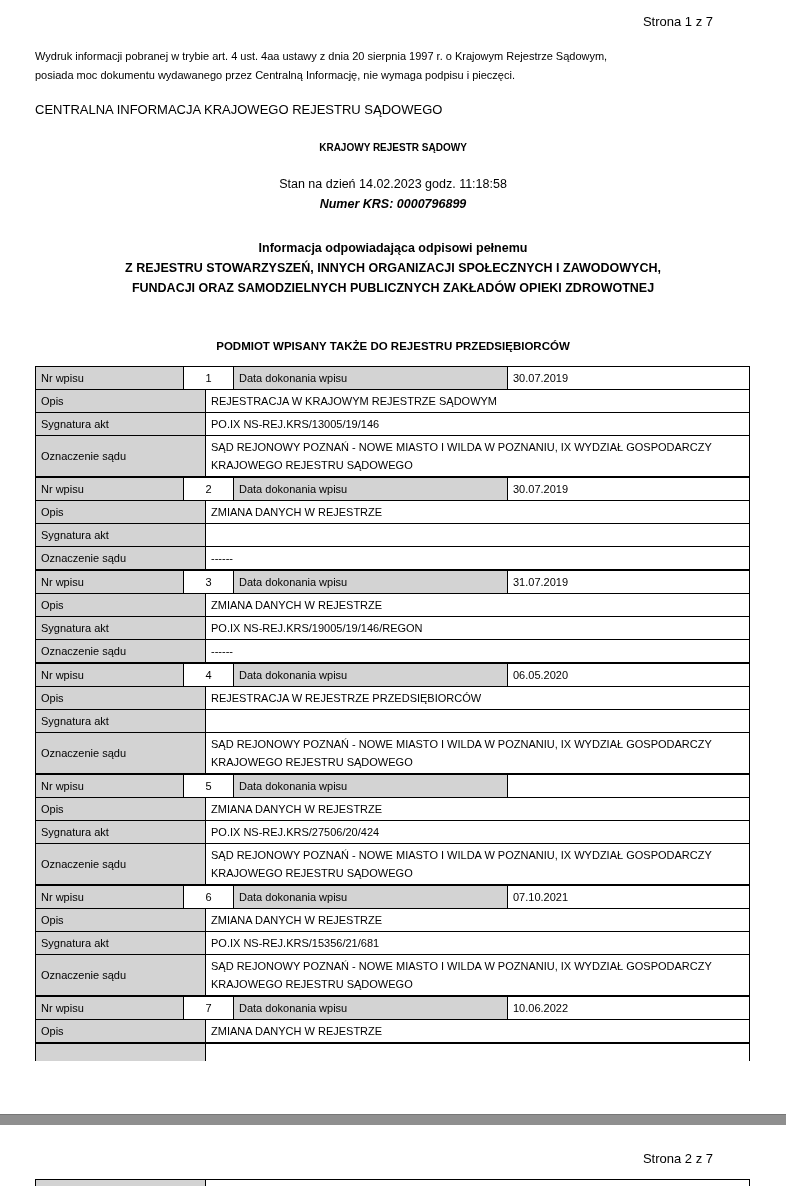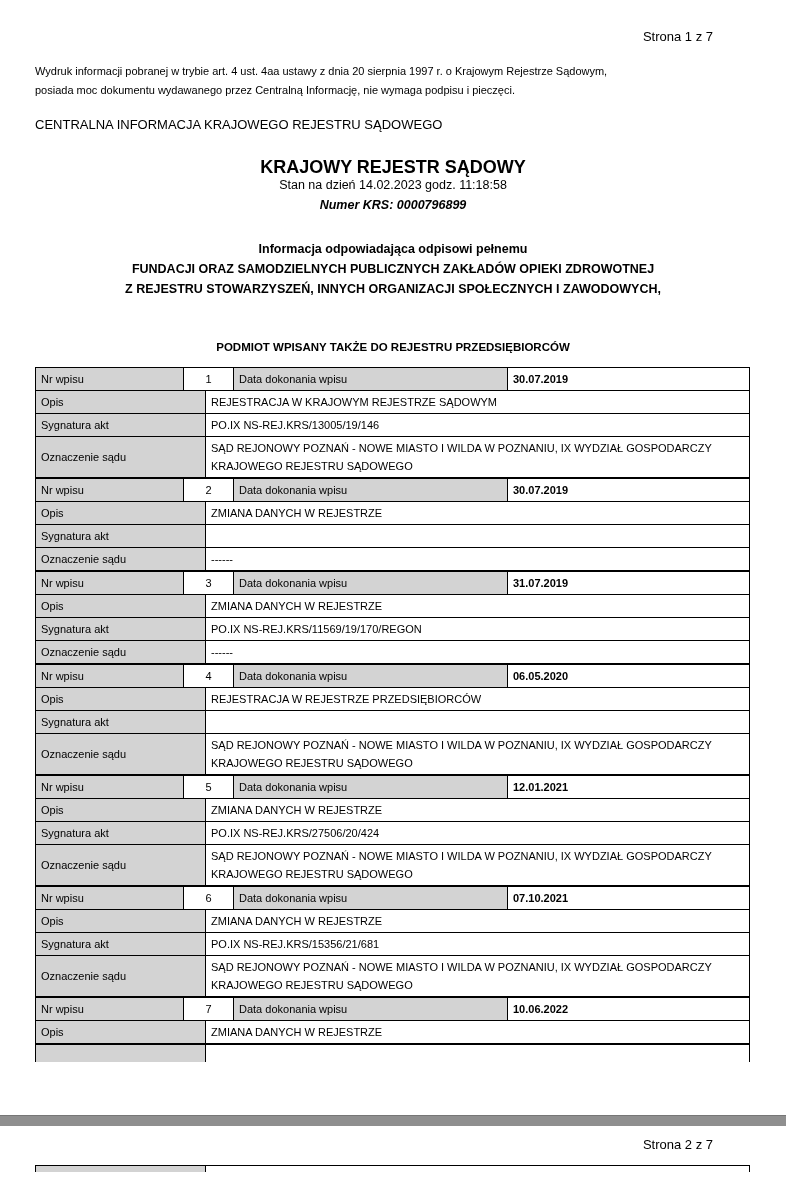--- a/index.html
+++ b/index.html
@@ -6,57 +6,57 @@
   html, body { background: #ffffff; }
   body {
     width: 786px; height: 1190px; overflow: hidden;
     font-family: "Liberation Sans", sans-serif;
     color: #000;
   }
   .page-label {
     text-align: right; padding-right: 73px;
     font-size: 13px; line-height: 14px;
   }
-  .p1-label { padding-top: 30px; }
+  .p1-label { padding-top: 15px; }
   .intro {
     margin: 18px 36px 0 35px;
     font-size: 11px; line-height: 19px;
   }
   .org-name { margin: 17px 35px 0 35px; font-size: 13px; }
-  .registry-title { margin-top: 25px; text-align: center; font-size: 18px; font-weight: bold; }
-  .state-line { text-align: center; font-size: 12.5px; line-height: 15px; }
+  .registry-title { margin-top: 25px; text-align: center; font-size: 10px; font-weight: bold; }
+  .state-line { margin-top: 24px; text-align: center; font-size: 12.5px; line-height: 15px; }
   .krs-line { margin-top: 5px; text-align: center; font-size: 12.5px; font-weight: bold; line-height: 15px; font-style: italic; }
   .info-block { margin-top: 26px; text-align: center; font-size: 12.5px; font-weight: bold; line-height: 20px; }
   .section-title { margin-top: 42px; text-align: center; font-size: 11.5px; font-weight: bold; }
 
   .tbl {
     margin: 14px 36px 0 35px; width: 715px;
     border: 1px solid #000; border-bottom: none;
   }
   .row { display: flex; align-items: stretch; border-bottom: 1px solid #000; min-height: 23px; }
   .row.entry-start { border-top: 1px solid #000; }
   .cell {
     display: flex; align-items: center;
     padding: 2px 5px; font-size: 11px; line-height: 18px;
   }
   .gray { background: #d3d3d3; }
   .br { border-right: 1px solid #000; }
   .c-label1 { width: 148px; }
   .c-nr { width: 50px; justify-content: center; }
   .c-label2 { width: 274px; }
-  .c-date { flex: 1; font-weight: bold; }
+  .c-date { flex: 1; }
   .c-labelfull { width: 170px; }
   .c-value { flex: 1; }
   .row.clipped { height: 18px; min-height: 0; border-bottom: none; overflow: hidden; }
 
   .page-sep {
     margin-top: 53px; height: 11px; width: 786px;
     background: #8f8f8f; border-top: 1px solid #767676;
   }
-  .p2-label { padding-top: 12px; }
+  .p2-label { padding-top: 27px; }
   .tbl2 {
     margin: 13px 36px 0 35px; width: 715px; height: 7px;
     border: 1px solid #000; border-bottom: none;
     display: flex; overflow: hidden;
   }
   .tbl2 .c-labelfull { height: 100%; }
 </style>
 </head>
 <body>
 
@@ -69,22 +69,22 @@
 
 <div class="org-name">CENTRALNA INFORMACJA KRAJOWEGO REJESTRU SĄDOWEGO</div>
 
 <div class="registry-title">KRAJOWY REJESTR SĄDOWY</div>
 
 <div class="state-line">Stan na dzień 14.02.2023 godz. 11:18:58</div>
 <div class="krs-line">Numer KRS: 0000796899</div>
 
 <div class="info-block">
   <div>Informacja odpowiadająca odpisowi pełnemu</div>
+  <div>Z REJESTRU STOWARZYSZEŃ, INNYCH ORGANIZACJI SPOŁECZNYCH I ZAWODOWYCH,</div>
   <div>FUNDACJI ORAZ SAMODZIELNYCH PUBLICZNYCH ZAKŁADÓW OPIEKI ZDROWOTNEJ</div>
-  <div>Z REJESTRU STOWARZYSZEŃ, INNYCH ORGANIZACJI SPOŁECZNYCH I ZAWODOWYCH,</div>
 </div>
 
 <div class="section-title">PODMIOT WPISANY TAKŻE DO REJESTRU PRZEDSIĘBIORCÓW</div>
 
 <div class="tbl">
     <div class="row">
       <div class="cell gray br c-label1">Nr wpisu</div>
       <div class="cell br c-nr">1</div>
       <div class="cell gray br c-label2">Data dokonania wpisu</div>
       <div class="cell c-date">30.07.2019</div>
@@ -123,21 +123,21 @@
       <div class="cell br c-nr">3</div>
       <div class="cell gray br c-label2">Data dokonania wpisu</div>
       <div class="cell c-date">31.07.2019</div>
     </div>
     <div class="row">
       <div class="cell gray br c-labelfull">Opis</div>
       <div class="cell c-value">ZMIANA DANYCH W REJESTRZE</div>
     </div>
     <div class="row">
       <div class="cell gray br c-labelfull">Sygnatura akt</div>
-      <div class="cell c-value">PO.IX NS-REJ.KRS/11569/19/170/REGON</div>
+      <div class="cell c-value">PO.IX NS-REJ.KRS/19005/19/146/REGON</div>
     </div>
     <div class="row">
       <div class="cell gray br c-labelfull">Oznaczenie sądu</div>
       <div class="cell c-value">------</div>
     </div>
     <div class="row entry-start">
       <div class="cell gray br c-label1">Nr wpisu</div>
       <div class="cell br c-nr">4</div>
       <div class="cell gray br c-label2">Data dokonania wpisu</div>
       <div class="cell c-date">06.05.2020</div>
@@ -150,21 +150,20 @@
       <div class="cell gray br c-labelfull">Sygnatura akt</div>
     </div>
     <div class="row">
       <div class="cell gray br c-labelfull">Oznaczenie sądu</div>
       <div class="cell c-value">SĄD REJONOWY POZNAŃ - NOWE MIASTO I WILDA W POZNANIU, IX WYDZIAŁ GOSPODARCZY KRAJOWEGO REJESTRU SĄDOWEGO</div>
     </div>
     <div class="row entry-start">
       <div class="cell gray br c-label1">Nr wpisu</div>
       <div class="cell br c-nr">5</div>
       <div class="cell gray br c-label2">Data dokonania wpisu</div>
-      <div class="cell c-date">12.01.2021</div>
     </div>
     <div class="row">
       <div class="cell gray br c-labelfull">Opis</div>
       <div class="cell c-value">ZMIANA DANYCH W REJESTRZE</div>
     </div>
     <div class="row">
       <div class="cell gray br c-labelfull">Sygnatura akt</div>
       <div class="cell c-value">PO.IX NS-REJ.KRS/27506/20/424</div>
     </div>
     <div class="row">

